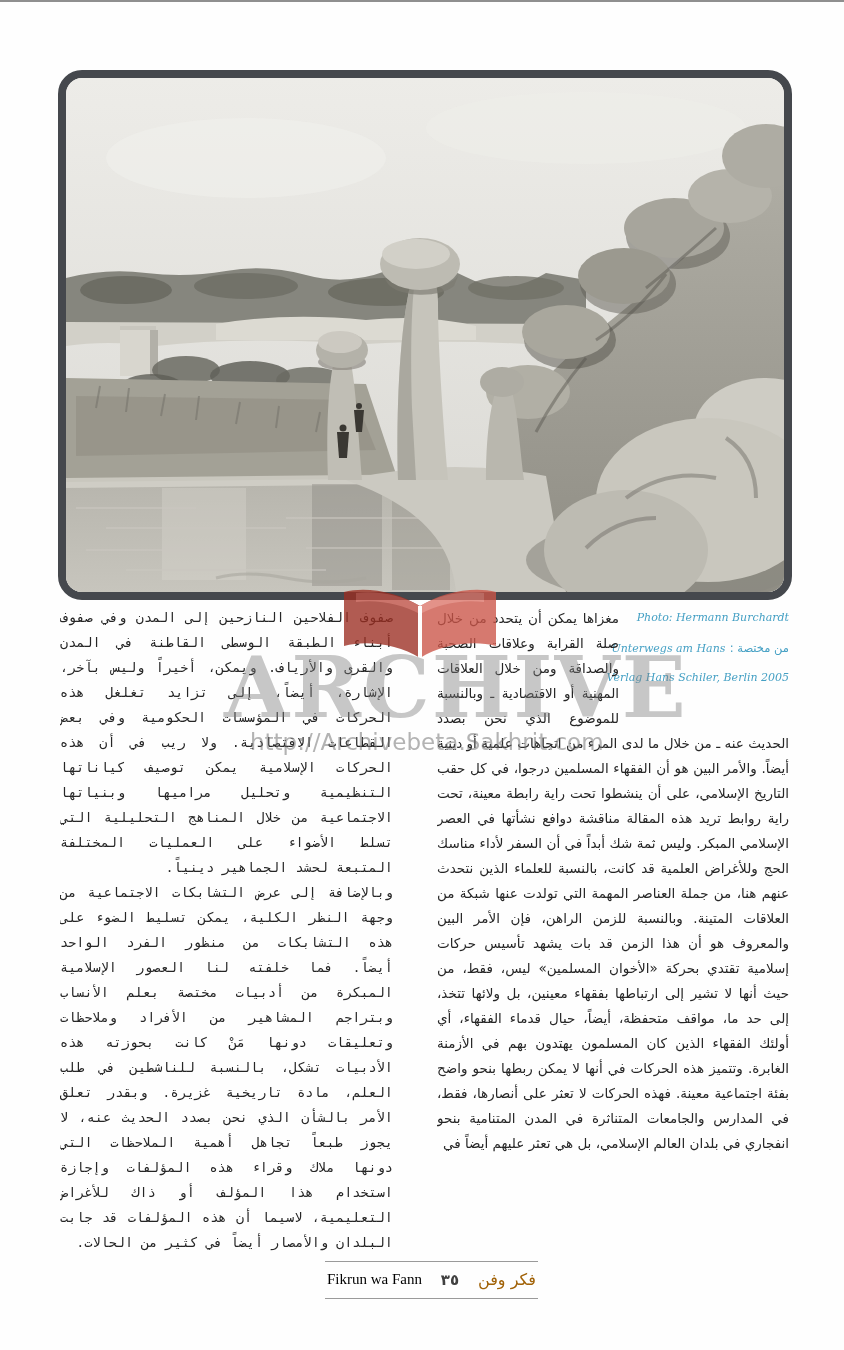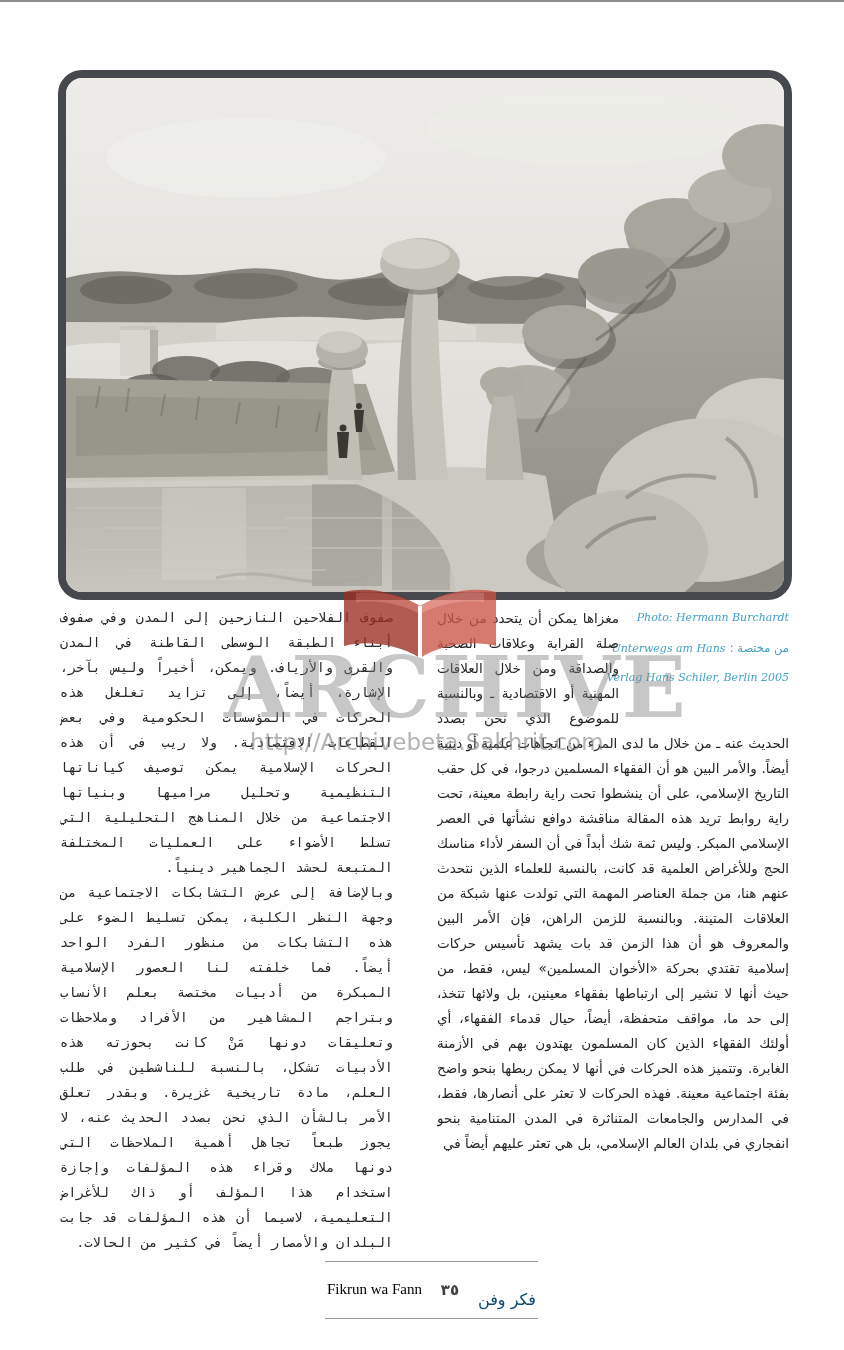--- a/index.html
+++ b/index.html
@@ -34,21 +34,21 @@
             color:rgba(124,124,124,0.42);}
   .wm-url{position:absolute;left:250px;top:729px;font-family:"DejaVu Sans",sans-serif;
           font-size:23px;color:rgba(110,110,110,0.52);}
 
   
   .footer{position:absolute;left:325px;top:1261px;width:213px;}
   .footer .rule{height:1px;background:#9a9a9a;}
   .footer-row{display:flex;align-items:center;justify-content:space-between;padding:8px 2px 9px 2px;}
   .f-latin{font-family:"Liberation Serif",serif;font-size:15px;color:#000000;}
   .f-num{font-size:15px;font-weight:bold;color:#404040;}
-  .f-arabic{font-size:16px;color:#0c4a6e;direction:rtl;margin-top:20px;}
+  .f-arabic{font-size:16px;color:#a16207;direction:rtl;}
 </style>
 </head>
 <body>
 
 <div class="page">
   <div class="top-edge"></div>
 
   <figure class="photo-frame">
     <svg viewBox="0 0 718 514" preserveAspectRatio="none">
       <defs>

